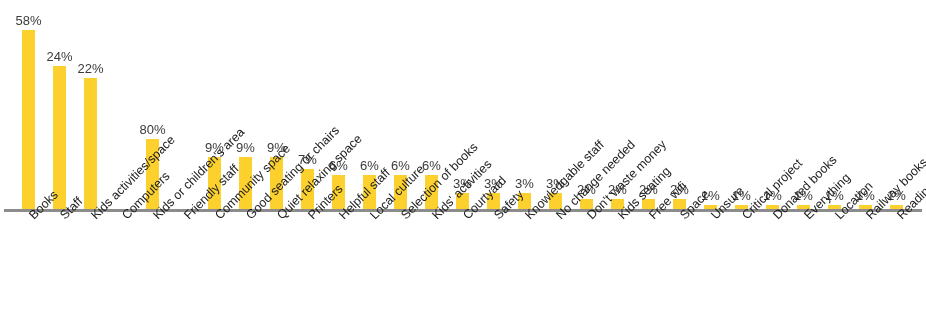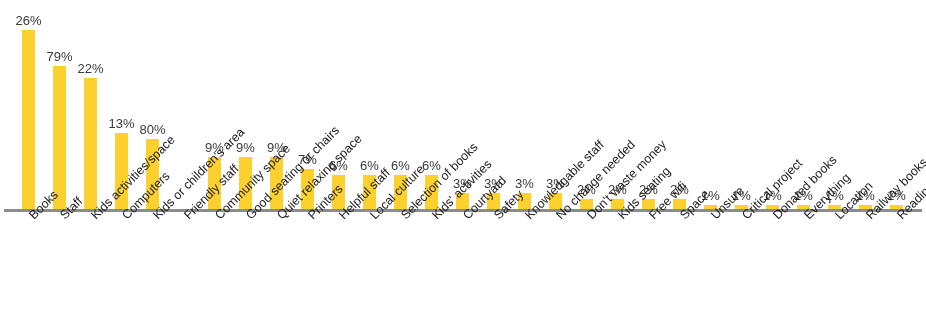--- a/index.html
+++ b/index.html
@@ -86,33 +86,29 @@
   }
 </style>
 </head>
 <body>
 
 <div id="chart-root">
 
   <div id="plot-area">
       <div class="bar-slot" style="left: 13px;">
         <div class="bar-rect" title="Books 30%" style="height: 181px; background: rgb(252, 209, 46);"></div>
-        <div class="bar-value" style="bottom: 183px; color: rgb(59, 59, 59);">26%</div>
+        <div class="bar-value" style="bottom: 183px; color: rgb(59, 59, 59);">58%</div>
       </div>
       <div class="bar-slot" style="left: 44px;">
         <div class="bar-rect" title="Staff 24%" style="height: 145px; background: rgb(252, 209, 46);"></div>
-        <div class="bar-value" style="bottom: 147px; color: rgb(59, 59, 59);">79%</div>
+        <div class="bar-value" style="bottom: 147px; color: rgb(59, 59, 59);">24%</div>
       </div>
       <div class="bar-slot" style="left: 75px;">
         <div class="bar-rect" title="Kids activities/space 22%" style="height: 133px; background: rgb(252, 209, 46);"></div>
         <div class="bar-value" style="bottom: 135px; color: rgb(59, 59, 59);">22%</div>
-      </div>
-      <div class="bar-slot" style="left: 106px;">
-        <div class="bar-rect" title="Computers 13%" style="height: 78px; background: rgb(252, 209, 46);"></div>
-        <div class="bar-value" style="bottom: 80px; color: rgb(59, 59, 59);">13%</div>
       </div>
       <div class="bar-slot" style="left: 137px;">
         <div class="bar-rect" title="Kids or children's area 12%" style="height: 72px; background: rgb(252, 209, 46);"></div>
         <div class="bar-value" style="bottom: 74px; color: rgb(59, 59, 59);">80%</div>
       </div>
       <div class="bar-slot" style="left: 199px;">
         <div class="bar-rect" title="Community space 9%" style="height: 54px; background: rgb(252, 209, 46);"></div>
         <div class="bar-value" style="bottom: 56px; color: rgb(59, 59, 59);">9%</div>
       </div>
       <div class="bar-slot" style="left: 230px;">

